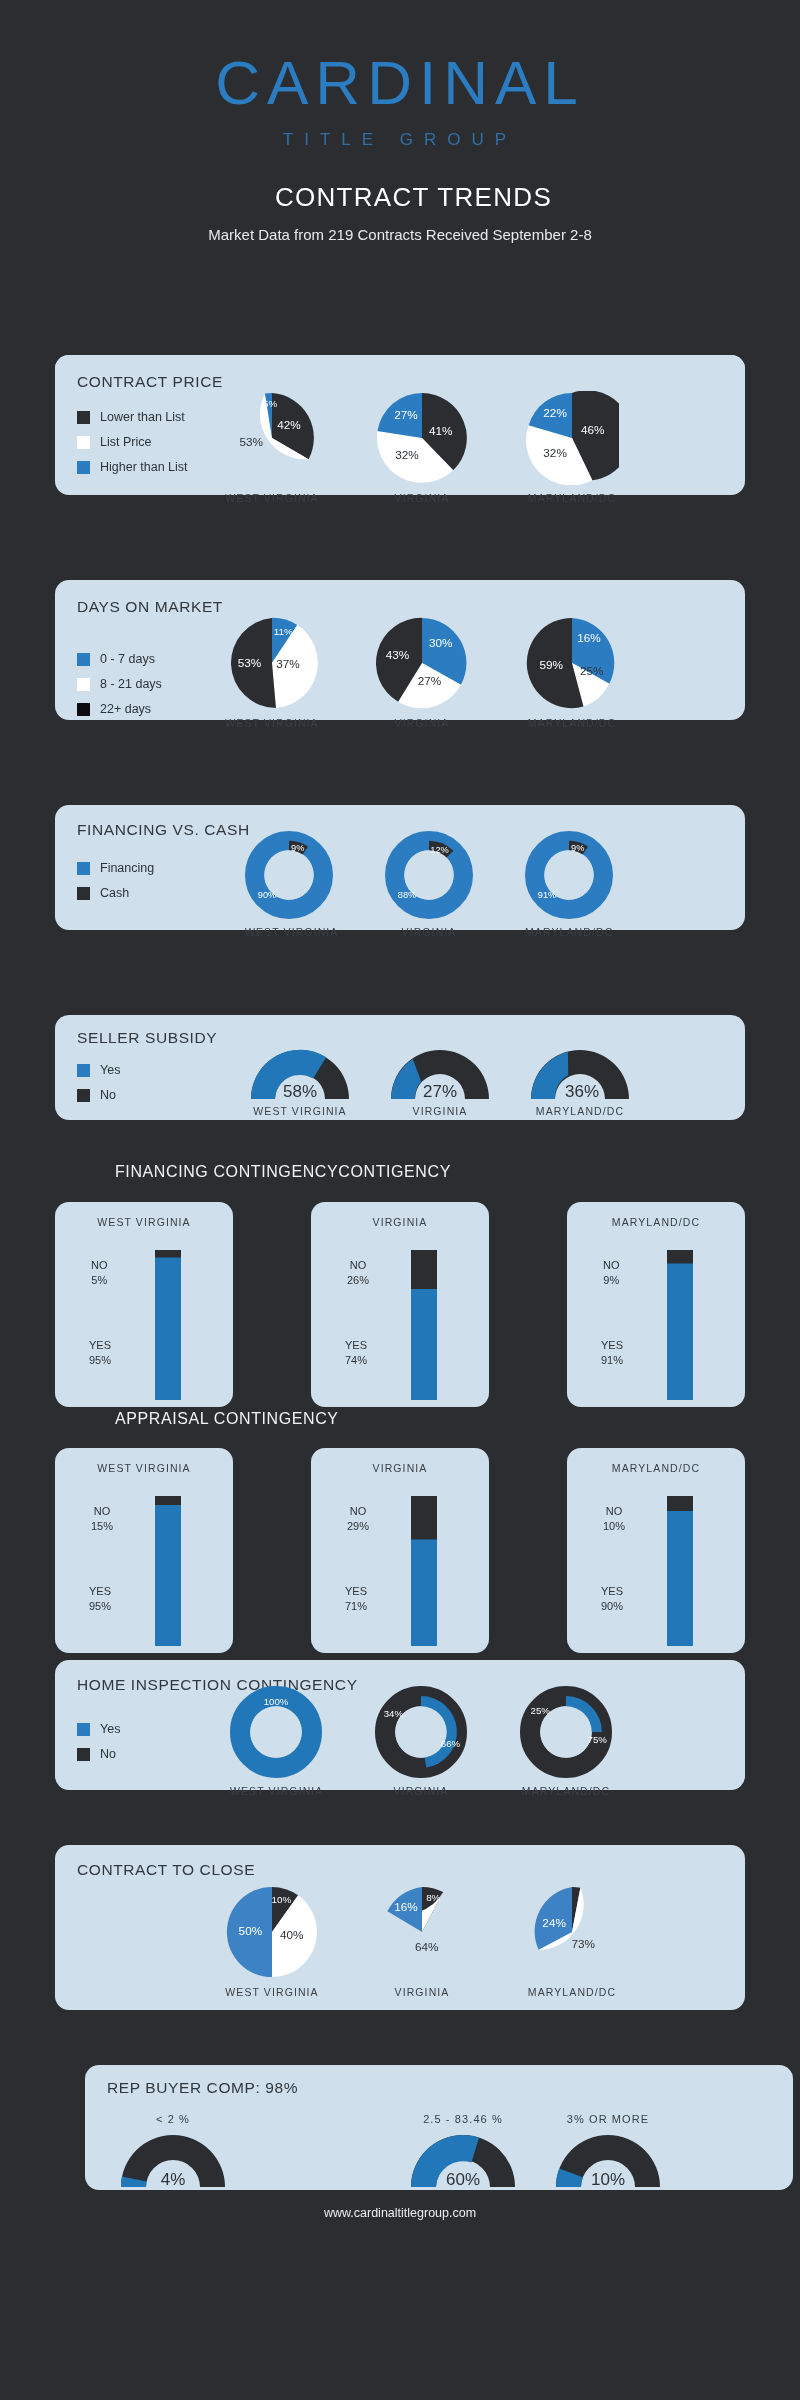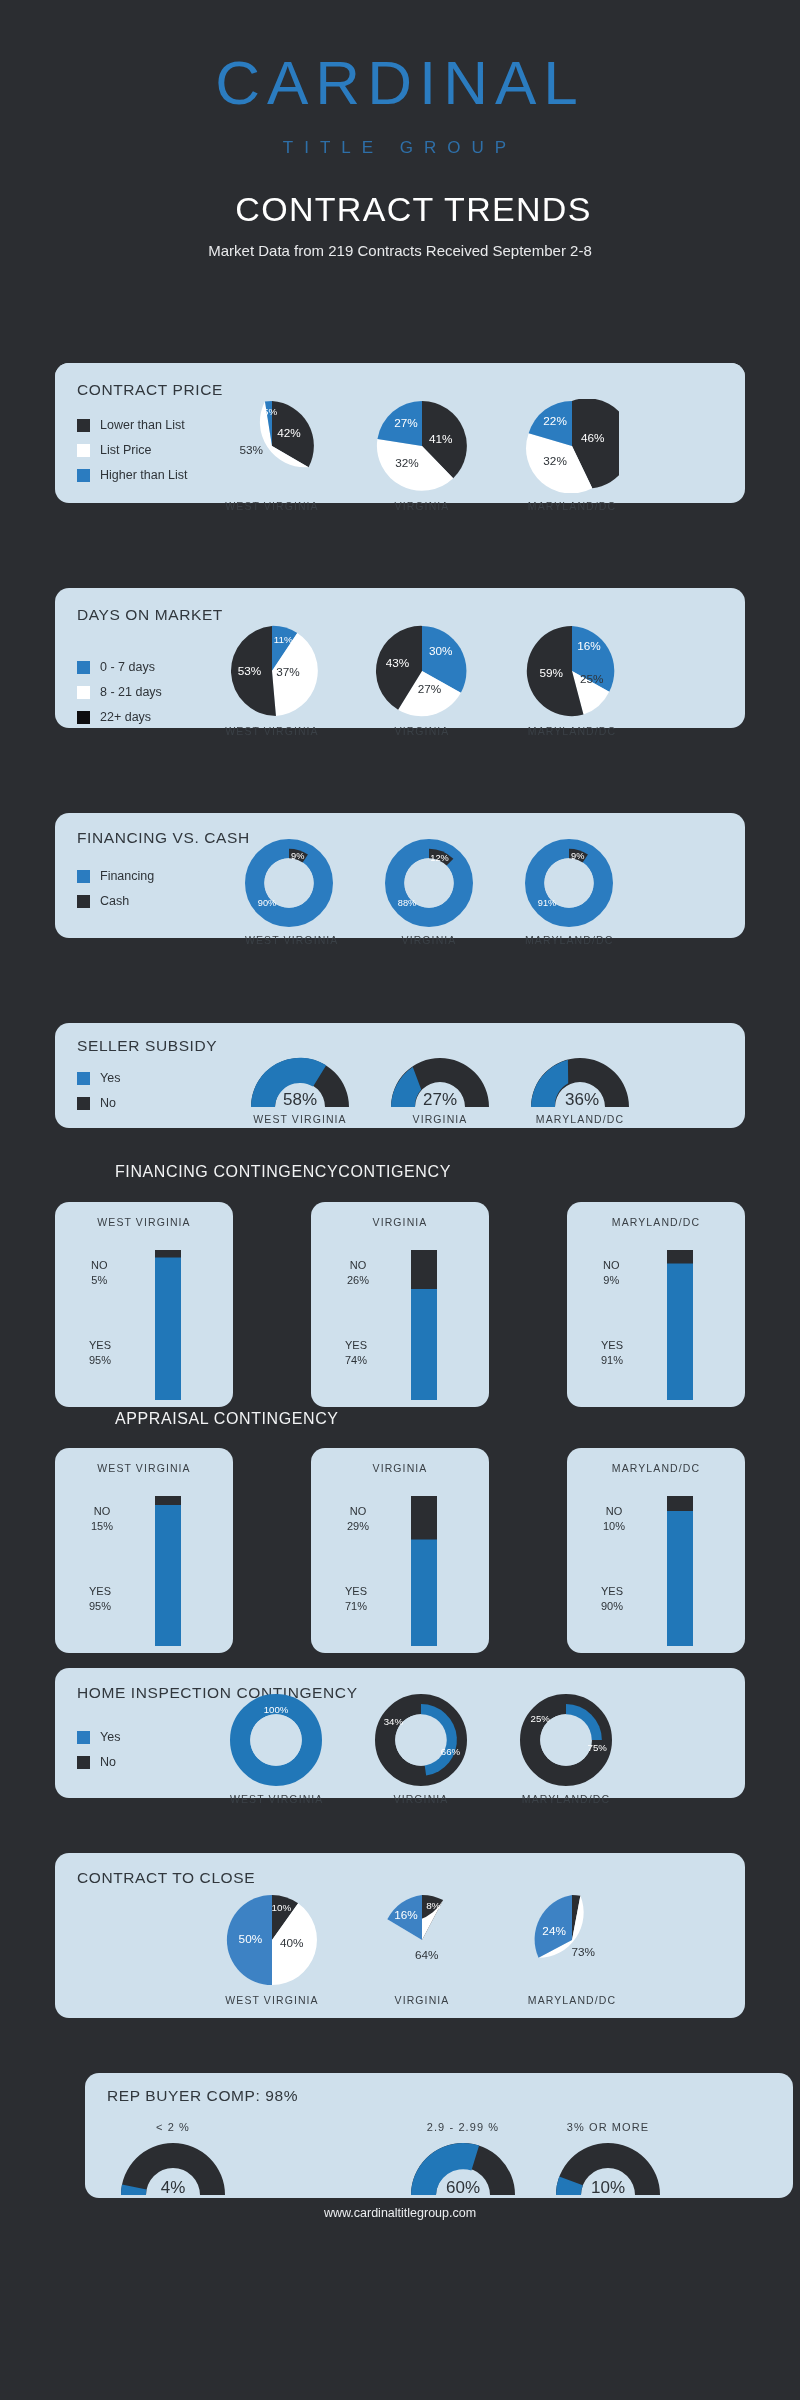--- a/index.html
+++ b/index.html
@@ -15,35 +15,35 @@
 
   
   .logo-wrap { padding-top: 52px; text-align:center; }
   .logo-main {
     font-family: "Liberation Sans", sans-serif;
     font-size: 62px; letter-spacing: 7px; color:#2b7cc0;
     font-weight: 300; line-height: 1;
   }
   .logo-sub {
     font-size: 17px; letter-spacing: 11px; color:#2e6fa8;
-    font-weight: 300; margin-top: 24px;
+    font-weight: 300; margin-top: 16px;
   }
   .main-title {
-    text-align:center; font-size: 34px; letter-spacing: 1.3px;
+    text-align:center; font-size: 26px; letter-spacing: 1.3px;
     font-weight: 400; color:#fff; margin-top: 32px; margin-left: 27px;
   }
   .sub-title {
     text-align:center; font-size: 15px; color:#e9eaec;
     font-weight: 400; margin-top: 13px;
   }
 
   
   .card {
     background:#cfe0ec; border-radius: 14px;
-    margin: 8px auto; position: relative;
+    margin: 0 auto; position: relative;
   }
   .card-title {
     font-size: 15.5px; color:#31373d; letter-spacing:.6px;
     font-weight: 400;
   }
   .sec-head {
     font-size: 16px; color:#f2f3f4; letter-spacing:.6px;
     font-weight:400; margin-left: 60px;
   }
 
@@ -509,21 +509,21 @@
       <div class="region-label-top">&lt; 2 %</div>
       <svg width="116" height="58" viewBox="0 0 116 58" style="margin-top:6px;">
         <path d="M6 56 A52 52 0 0 1 110 56 L85 56 A27 27 0 0 0 31 56 Z" fill="#2b2d31"></path>
         <path d="M6 56 A52 52 0 0 1 7.0 45.6 L31.5 50.6 A27 27 0 0 0 31 56 Z" fill="#2177b8"></path>
         <text class="gauge-txt" x="58" y="54" text-anchor="middle">4%</text>
       </svg>
     </div>
 
 
     <div class="chart-cell" style="position:absolute;left:320px;top:48px;">
-      <div class="region-label-top">2.9 - 2.99 %</div>
+      <div class="region-label-top">2.5 - 83.46 %</div>
       <svg width="116" height="58" viewBox="0 0 116 58" style="margin-top:6px;">
         <path d="M6 56 A52 52 0 0 1 110 56 L85 56 A27 27 0 0 0 31 56 Z" fill="#2b2d31"></path>
         <path d="M6 56 A52 52 0 0 1 74.1 6.6 L66.4 31.5 A27 27 0 0 0 31 56 Z" fill="#2177b8"></path>
         <text class="gauge-txt" x="58" y="54" text-anchor="middle">60%</text>
       </svg>
     </div>
 
     <div class="chart-cell" style="position:absolute;left:465px;top:48px;">
       <div class="region-label-top">3% OR MORE</div>
       <svg width="116" height="58" viewBox="0 0 116 58" style="margin-top:6px;">

